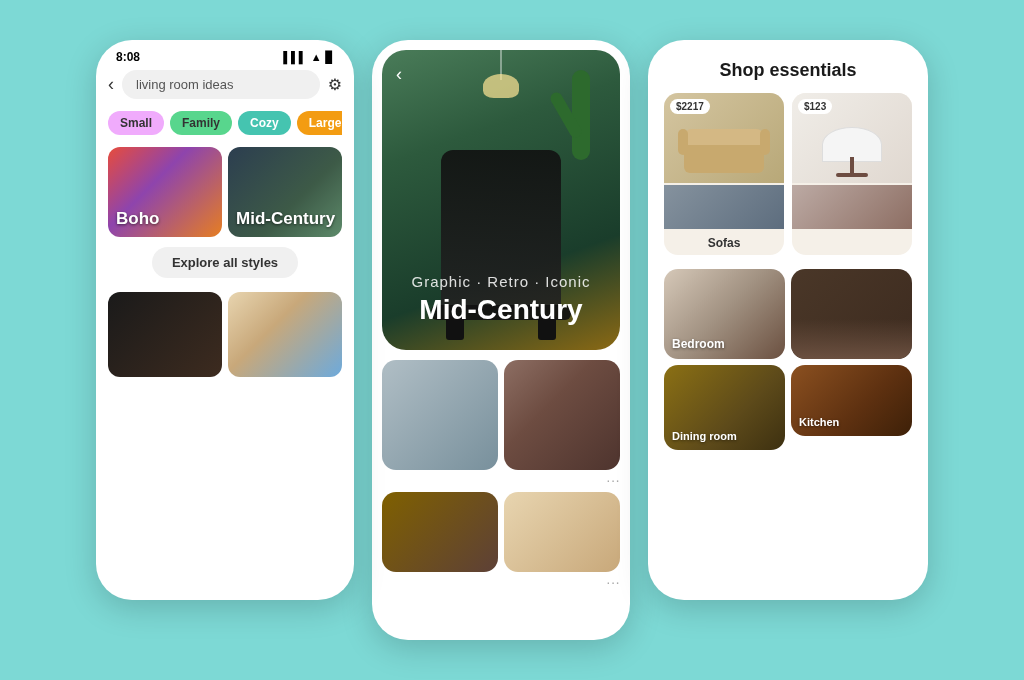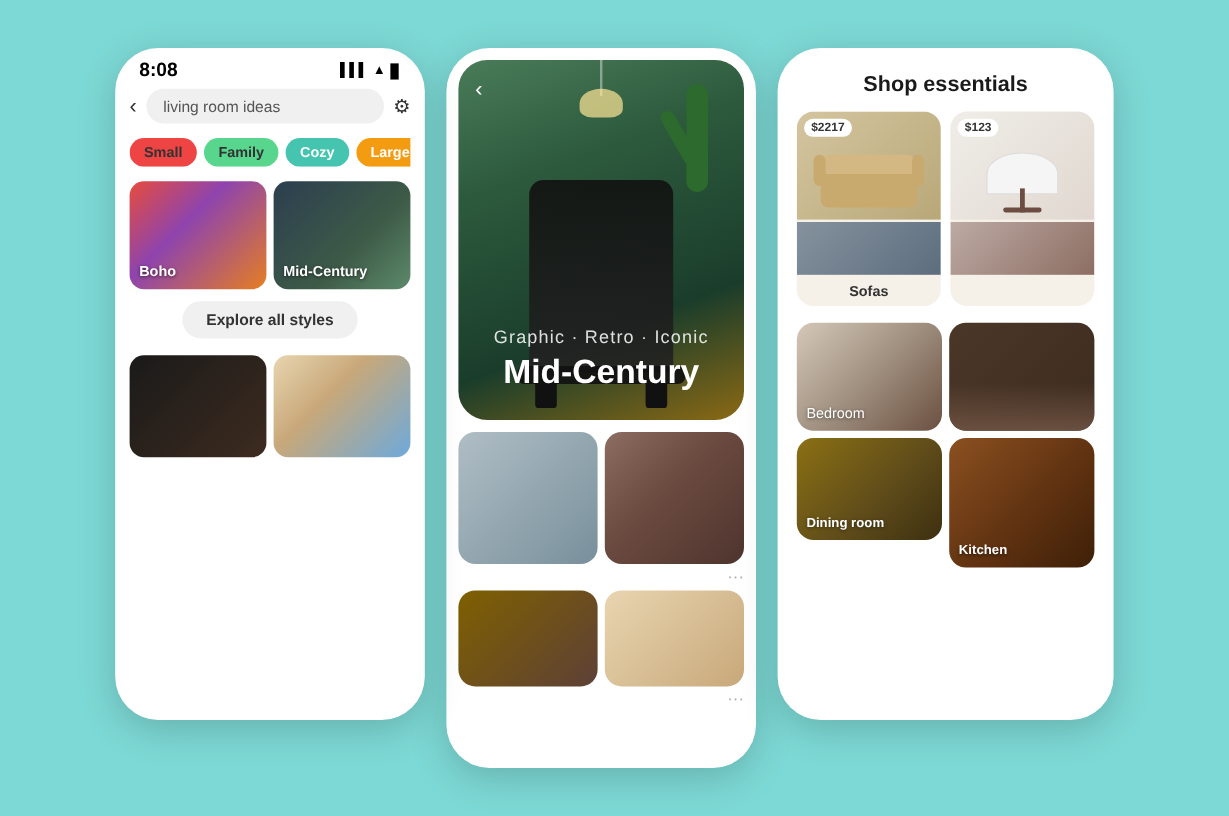--- a/index.html
+++ b/index.html
@@ -32,21 +32,21 @@
       flex-shrink: 0;
     }
     .phone-status-bar {
       display: flex;
       justify-content: space-between;
       align-items: center;
       padding: 10px 20px 6px;
       font-size: 12px;
       font-weight: 600;
     }
-    .phone-time { font-size: 16px; font-weight: 700; }
+    .phone-time { font-size: 12px; font-weight: 700; }
     .phone-icons { display: flex; gap: 4px; align-items: center; font-size: 11px; }
     .phone-content { padding: 0 12px; }
 
     
     .search-bar {
       display: flex;
       align-items: center;
       gap: 8px;
       margin-bottom: 12px;
     }
@@ -78,21 +78,21 @@
       overflow: hidden;
     }
     .chip {
       border-radius: 20px;
       padding: 5px 12px;
       font-size: 12px;
       font-weight: 600;
       white-space: nowrap;
       cursor: pointer;
     }
-    .chip-yellow { background: #ef4444; color: #333; }
+    .chip-yellow { background: #f0abfc; color: #333; }
     .chip-green { background: #58d68d; color: #333; }
     .chip-teal { background: #45c4b0; color: white; }
     .chip-orange { background: #f39c12; color: white; }
 
     
     .style-grid {
       display: grid;
       grid-template-columns: 1fr 1fr;
       gap: 6px;
       margin-bottom: 10px;
@@ -101,21 +101,21 @@
       border-radius: 12px;
       overflow: hidden;
       position: relative;
       height: 90px;
     }
     .style-card-label {
       position: absolute;
       bottom: 8px;
       left: 8px;
       color: white;
-      font-size: 12px;
+      font-size: 17px;
       font-weight: 700;
       text-shadow: 0 1px 3px rgba(0,0,0,0.6);
     }
     
     .boho-bg { background: linear-gradient(135deg, #e74c3c 0%, #8e44ad 40%, #e67e22 100%); }
     .midcentury-bg { background: linear-gradient(135deg, #2c3e50 0%, #3d5a47 60%, #5d8a6a 100%); }
     .rustic-bg { background: linear-gradient(135deg, #7f6000 0%, #a04000 60%, #c0392b 100%); }
     .farmhouse-bg { background: linear-gradient(135deg, #d5dbdb 0%, #aab7b8 60%, #85929e 100%); }
 
     .explore-btn {
@@ -386,29 +386,29 @@
             <div style="position:absolute; bottom:0; left:calc(50% - 16px); width:32px; height:4px; background:#6d4c41; border-radius:2px;"></div>
           </div>
         </div>
         <div style="height:44px; background:linear-gradient(135deg,#bcaaa4 0%,#8d6e63 100%); margin: 2px 0;"></div>
       </div>
     </div>
 
     <div class="style-rooms-grid">
 
       <div style="grid-column: 1 / 2; border-radius:14px; overflow:hidden; position:relative; height:90px; background:linear-gradient(135deg,#d5c8b8 0%,#a09080 50%,#6b5040 100%);">
-        <div style="position:absolute; bottom:8px; left:8px; color:white; font-size:12px; font-weight:400; text-shadow:0 1px 3px rgba(0,0,0,0.5);">Bedroom</div>
+        <div style="position:absolute; bottom:8px; left:8px; color:white; font-size:12px; font-weight:700; text-shadow:0 1px 3px rgba(0,0,0,0.5);">Bedroom</div>
       </div>
 
       <div style="grid-column: 2 / 3; border-radius:14px; overflow:hidden; position:relative; height:90px; background:linear-gradient(135deg,#4a3728 0%,#3d2b1f 100%);">
         <div style="position:absolute; bottom:0; left:0; right:0; height:40px; background:linear-gradient(0deg,#6b5040 0%,transparent 100%); border-radius:0 0 14px 14px;"></div>
       </div>
 
       <div style="border-radius:14px; overflow:hidden; position:relative; height:85px; background:linear-gradient(135deg,#8b7014 0%,#5d4a1a 60%,#3d3010 100%);">
         <div style="position:absolute; bottom:8px; left:8px; color:white; font-size:11px; font-weight:700; text-shadow:0 1px 3px rgba(0,0,0,0.5);">Dining room</div>
       </div>
 
-      <div style="border-radius:14px; overflow:hidden; position:relative; height:108px; background:linear-gradient(135deg,#8b5020 0%,#5d3010 60%,#3d2008 100%);">
+      <div style="border-radius:14px; overflow:hidden; position:relative; height:71px; background:linear-gradient(135deg,#8b5020 0%,#5d3010 60%,#3d2008 100%);">
         <div style="position:absolute; bottom:8px; left:8px; color:white; font-size:11px; font-weight:700; text-shadow:0 1px 3px rgba(0,0,0,0.5);">Kitchen</div>
       </div>
     </div>
   </div>
 </div>
 
 </body></html>

